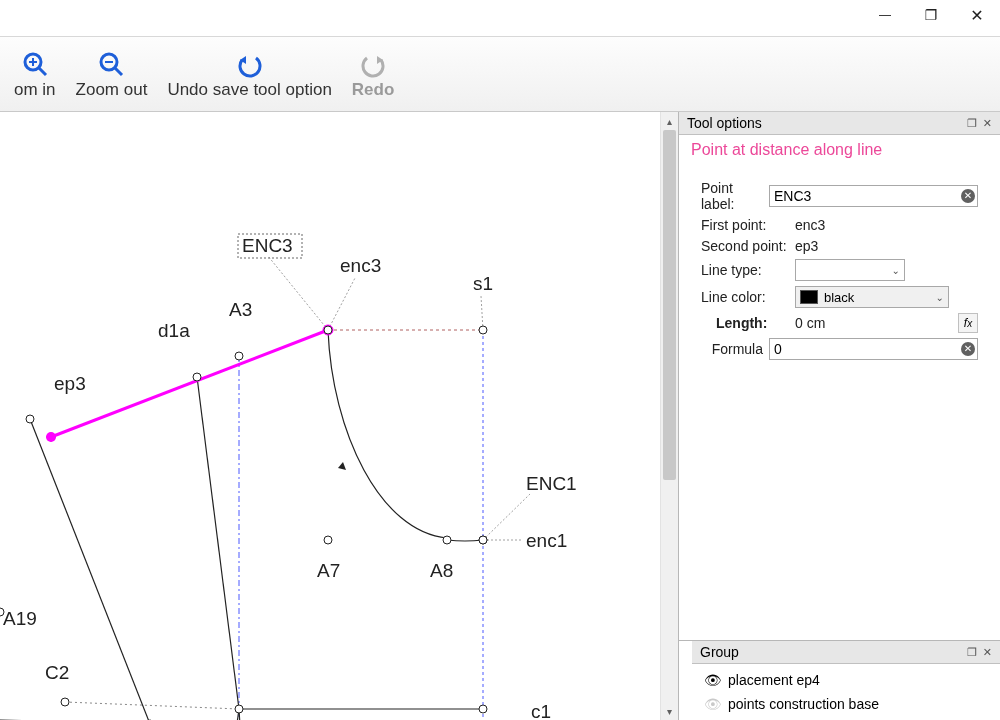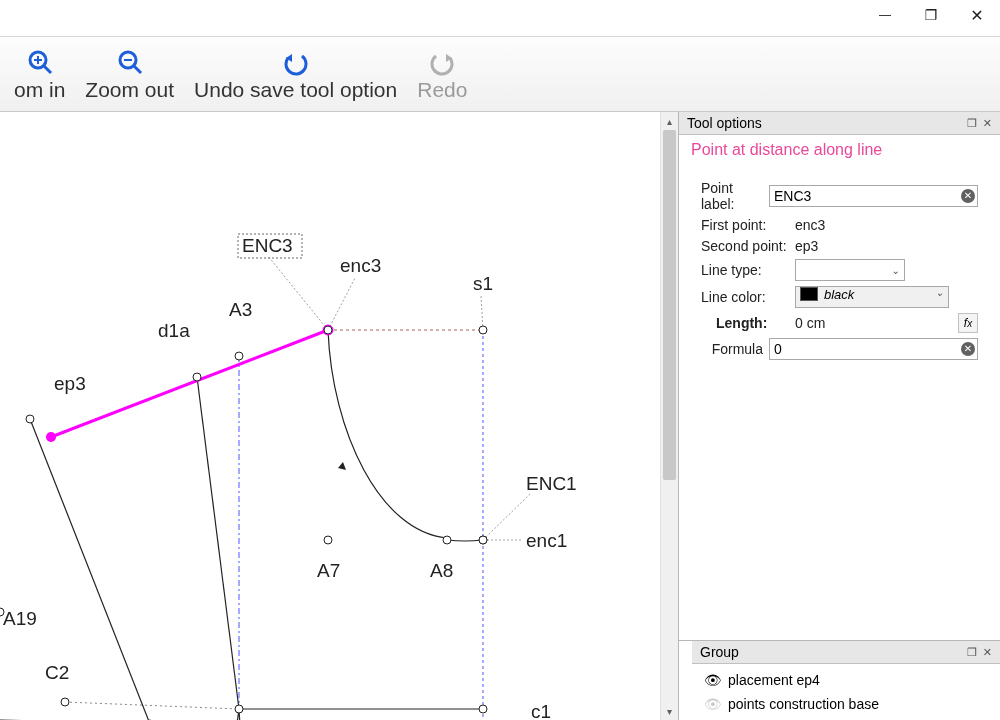--- a/index.html
+++ b/index.html
@@ -6,23 +6,23 @@
   body { background: #fff; width: 1000px; height: 720px; overflow: hidden; position: relative; }
 
   
   .titlebar { height: 36px; display: flex; justify-content: flex-end; align-items: flex-start; background: #fff; }
   .titlebar .winbtn { width: 46px; height: 30px; display: flex; align-items: center; justify-content: center; font-size: 12px; color: #222; }
   .titlebar .winbtn.max { font-size: 14px; }
   .titlebar .winbtn.close { font-size: 16px; }
 
   
   .toolbar { height: 76px; background: linear-gradient(#fdfdfd,#f0f0f0); border-top: 1px solid #d8d8d8; border-bottom: 1px solid #c9c9c9; display: flex; align-items: center; padding: 0 4px; gap: 0; }
-  .tbtn { display: flex; flex-direction: column; align-items: center; justify-content: center; padding: 4px 10px; color: #333; font-size: 21px; cursor: pointer; height: 100%; }
+  .tbtn { display: flex; flex-direction: column; align-items: center; justify-content: center; padding: 4px 10px; color: #333; font-size: 17px; cursor: pointer; height: 100%; }
   .tbtn .ticon { height: 32px; display:flex; align-items:center; justify-content:center; }
-  .tbtn.disabled { color: #9a9a9a; }
+  .tbtn.disabled { color: #9a9a9a; font-weight: bold; }
   
   
   .main { display: flex; height: calc(720px - 36px - 76px); }
   .canvas-holder { flex: 1; position: relative; background: #fff; overflow: hidden; }
   .canvas-holder svg { position: absolute; top:0; left:0; }
   .scroll-track { width: 18px; background: #f0f0f0; border-left: 1px solid #e2e2e2; position: relative; }
   .scroll-thumb { position: absolute; left: 2px; right: 2px; background: #c8c8c8; border-radius: 2px; }
   .scroll-arrow { position: absolute; left:0; right:0; height: 18px; display:flex; align-items:center; justify-content:center; color:#606060; font-size:10px; }
 
   
@@ -31,21 +31,21 @@
   .panel-header .hbtns { display:flex; gap:6px; font-size:11px; color:#555; }
   .tool-body { flex: 1; padding: 6px 10px 6px 10px; font-size: 14px; overflow: hidden; }
   .tool-subtitle { font-size: 16px; color: #ec4899; margin-bottom: 21px; padding-left: 2px; }
   .form-row { display: flex; align-items: center; margin: 5px 12px; }
   .form-row .lbl { width: 94px; font-size: 14px; color: #222; }
   .form-row .val { font-size: 14px; color: #222; }
   .text-input { flex: 1; border: 1px solid #a8a8a8; padding: 2px 22px 2px 4px; font-size: 14px; height: 22px; background:#fff; position:relative; }
   .input-wrap { flex:1; position:relative; }
   .clear-btn { position:absolute; right:3px; top:50%; transform:translateY(-50%); width:14px; height:14px; border-radius:50%; background:#606060; color:#fff; font-size:10px; line-height:14px; text-align:center; }
   .combo { flex:1; max-width:110px; border:1px solid #a8a8a8; height:22px; background:#fff; display:flex; align-items:center; justify-content:space-between; padding:0 4px; font-size:12px; }
-  .color-combo { flex:1; max-width:154px; border:1px solid #a8a8a8; height:22px; background:#f0f0f0; display:flex; padding:0 4px; font-size:13px; gap:6px;font-style:italic; }
+  .color-combo { flex:1; max-width:154px; border:1px solid #a8a8a8; height:22px; background:#f0f0f0; display:flex; align-items:center; padding:0 4px; font-size:13px; gap:6px; }
   .color-combo .sw { width:18px; height:14px; background:#000; border:1px solid #555; }
   .color-combo .dd { margin-left:auto; font-size:10px; color:#555; }
   .bold { font-weight: bold; padding-left: 15px; }
   .fx-btn { width:20px; height:20px; border:1px solid #c0c0c0; background:#f4f4f4; font-style:italic; font-size:12px; display:flex; align-items:center; justify-content:center; margin-left:auto; }
 
   .group-panel { border-top: 1px solid #b7b7b7; padding-left: 13px; }
   .group-body { padding: 4px 6px; font-size: 14px; }
   .group-row { display:flex; align-items:center; gap:8px; padding:4px 6px; }
   .eye { width:16px; text-align:center; }
 

